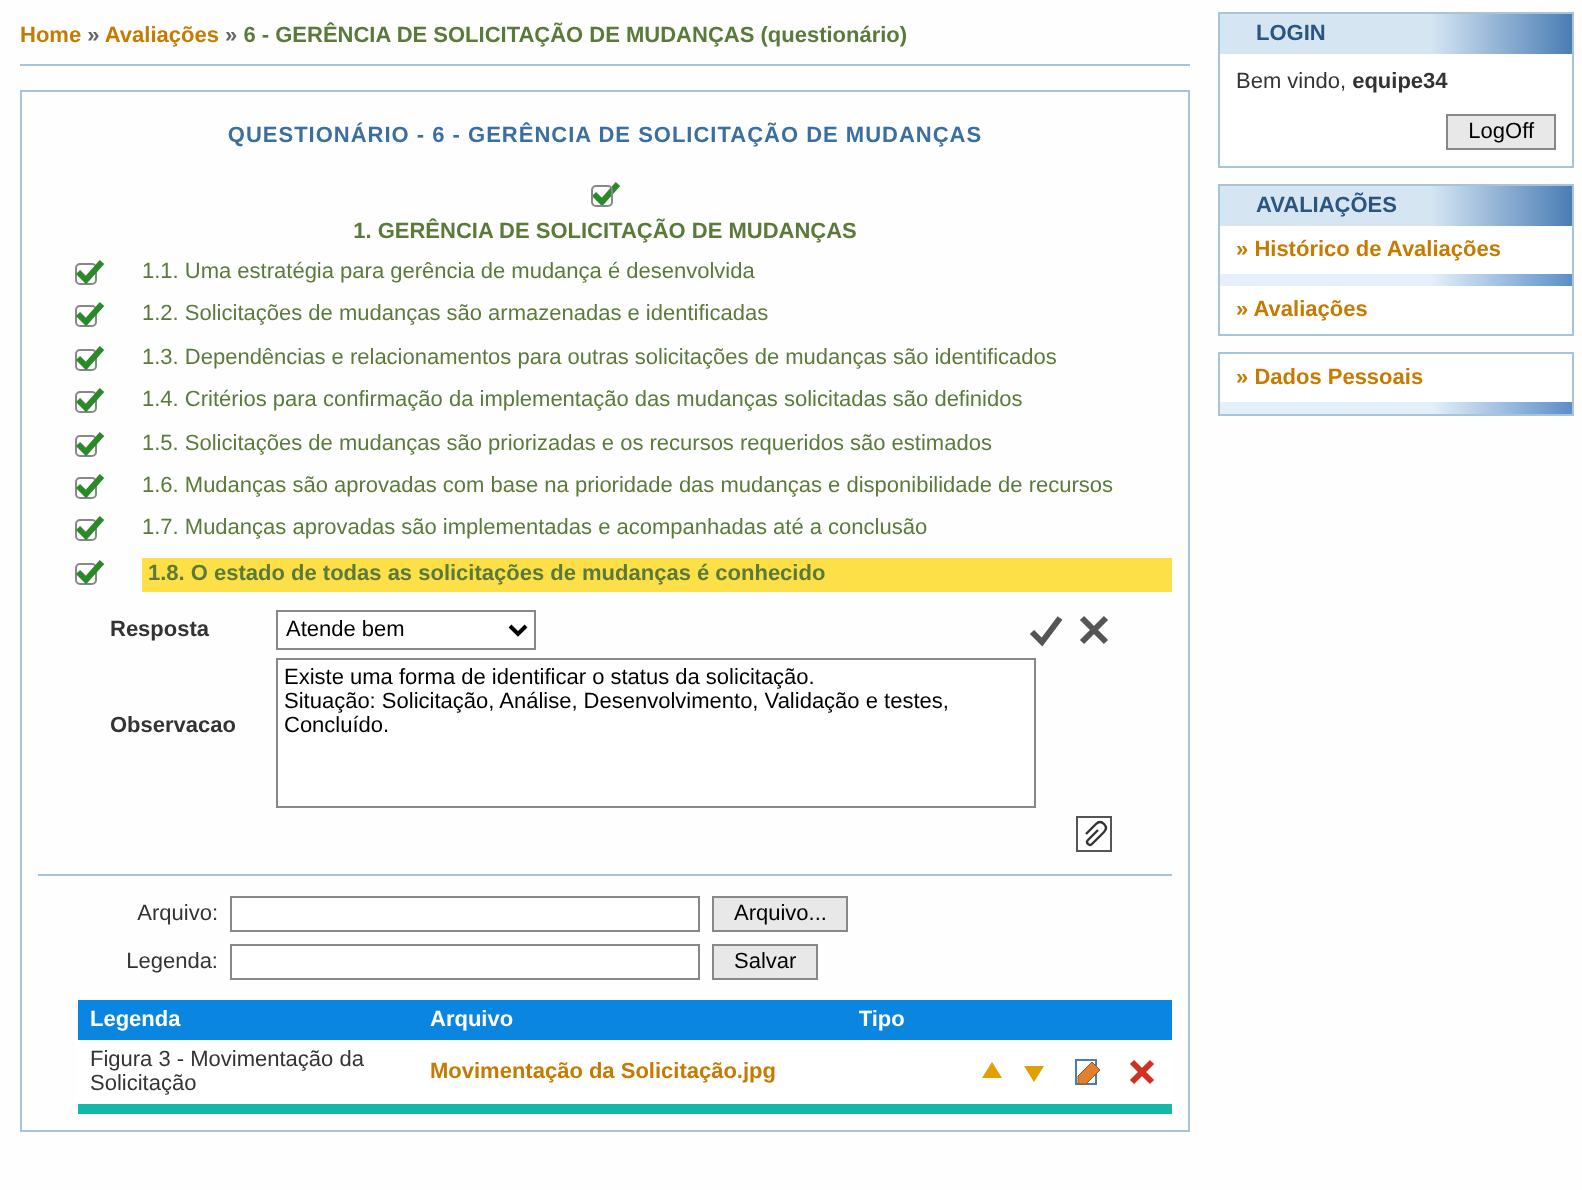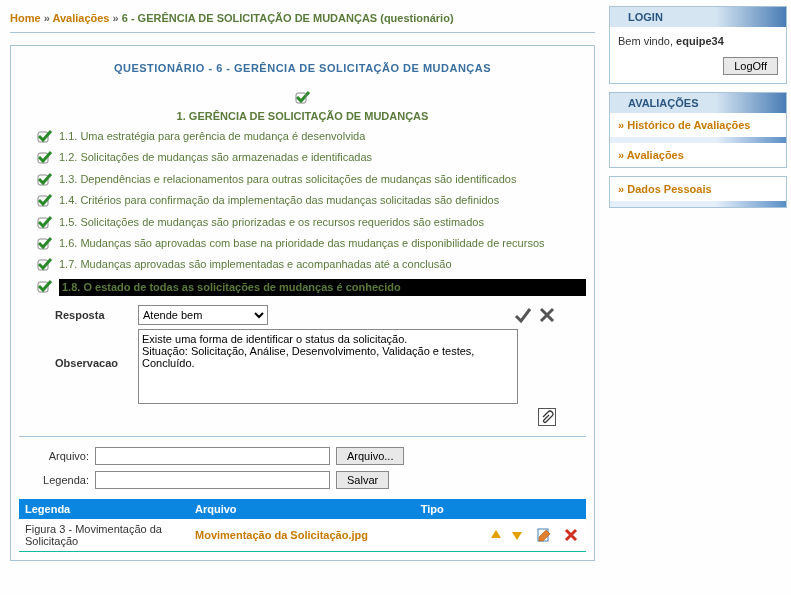--- a/index.html
+++ b/index.html
@@ -45,28 +45,28 @@
     font-weight: bold;
     padding: 4px 0;
     display: flex;
     align-items: center;
     gap: 6px;
     flex-direction: column;
   }
   .item-row {
     display: flex;
     align-items: flex-start;
-    gap: 6px;
+    gap: 18px;
     padding: 3px 0 3px 18px;
     color: #5a7a3a;
   }
   .item-row .txt { flex: 1; line-height: 1.4; }
   .item-8 .txt {
     font-weight: bold;
-    background: #000000;
+    background: #fde047;
     padding: 1px 3px;
   }
   .check-icon {
     width: 16px; height: 14px;
     flex-shrink: 0;
     position: relative;
   }
   .check-icon svg { width: 16px; height: 14px; }
   .response-box {
     margin-left: 36px;
@@ -118,21 +118,21 @@
     display: inline-flex;
     align-items: center;
     justify-content: center;
     cursor: pointer;
     background: #fff;
   }
   .divider {
     border-top: 1px solid #a8c4d8;
     margin: 10px 0;
   }
-  .upload-box { }
+  .upload-box { margin-left: 20px; }
   .upload-row {
     display: flex;
     align-items: center;
     gap: 6px;
     margin-bottom: 6px;
   }
   .upload-row label { width: 70px; text-align: right; color: #333; }
   .upload-row input[type=text] {
     width: 235px;
     border: 1px solid #888;
@@ -158,21 +158,21 @@
     background: #0b86e0;
     color: #fff;
     font-weight: bold;
     text-align: left;
     padding: 4px 6px;
     font-size: 11px;
   }
   .file-table td {
     padding: 4px 6px;
     vertical-align: middle;
-    border-bottom: 1px solid #14b8a6;
+    border-bottom: 5px solid #14b8a6;
     background: #fff;
   }
   .file-table .legend-cell { width: 170px; }
   .file-table .arquivo-cell a { color: #c77a00; font-weight: bold; text-decoration: none; }
   .actions-cell { text-align: right; white-space: nowrap; }
   .arrow-up, .arrow-down, .edit-ic, .del-ic {
     display: inline-block;
     width: 14px; height: 14px;
     vertical-align: middle;
     margin: 0 2px;

